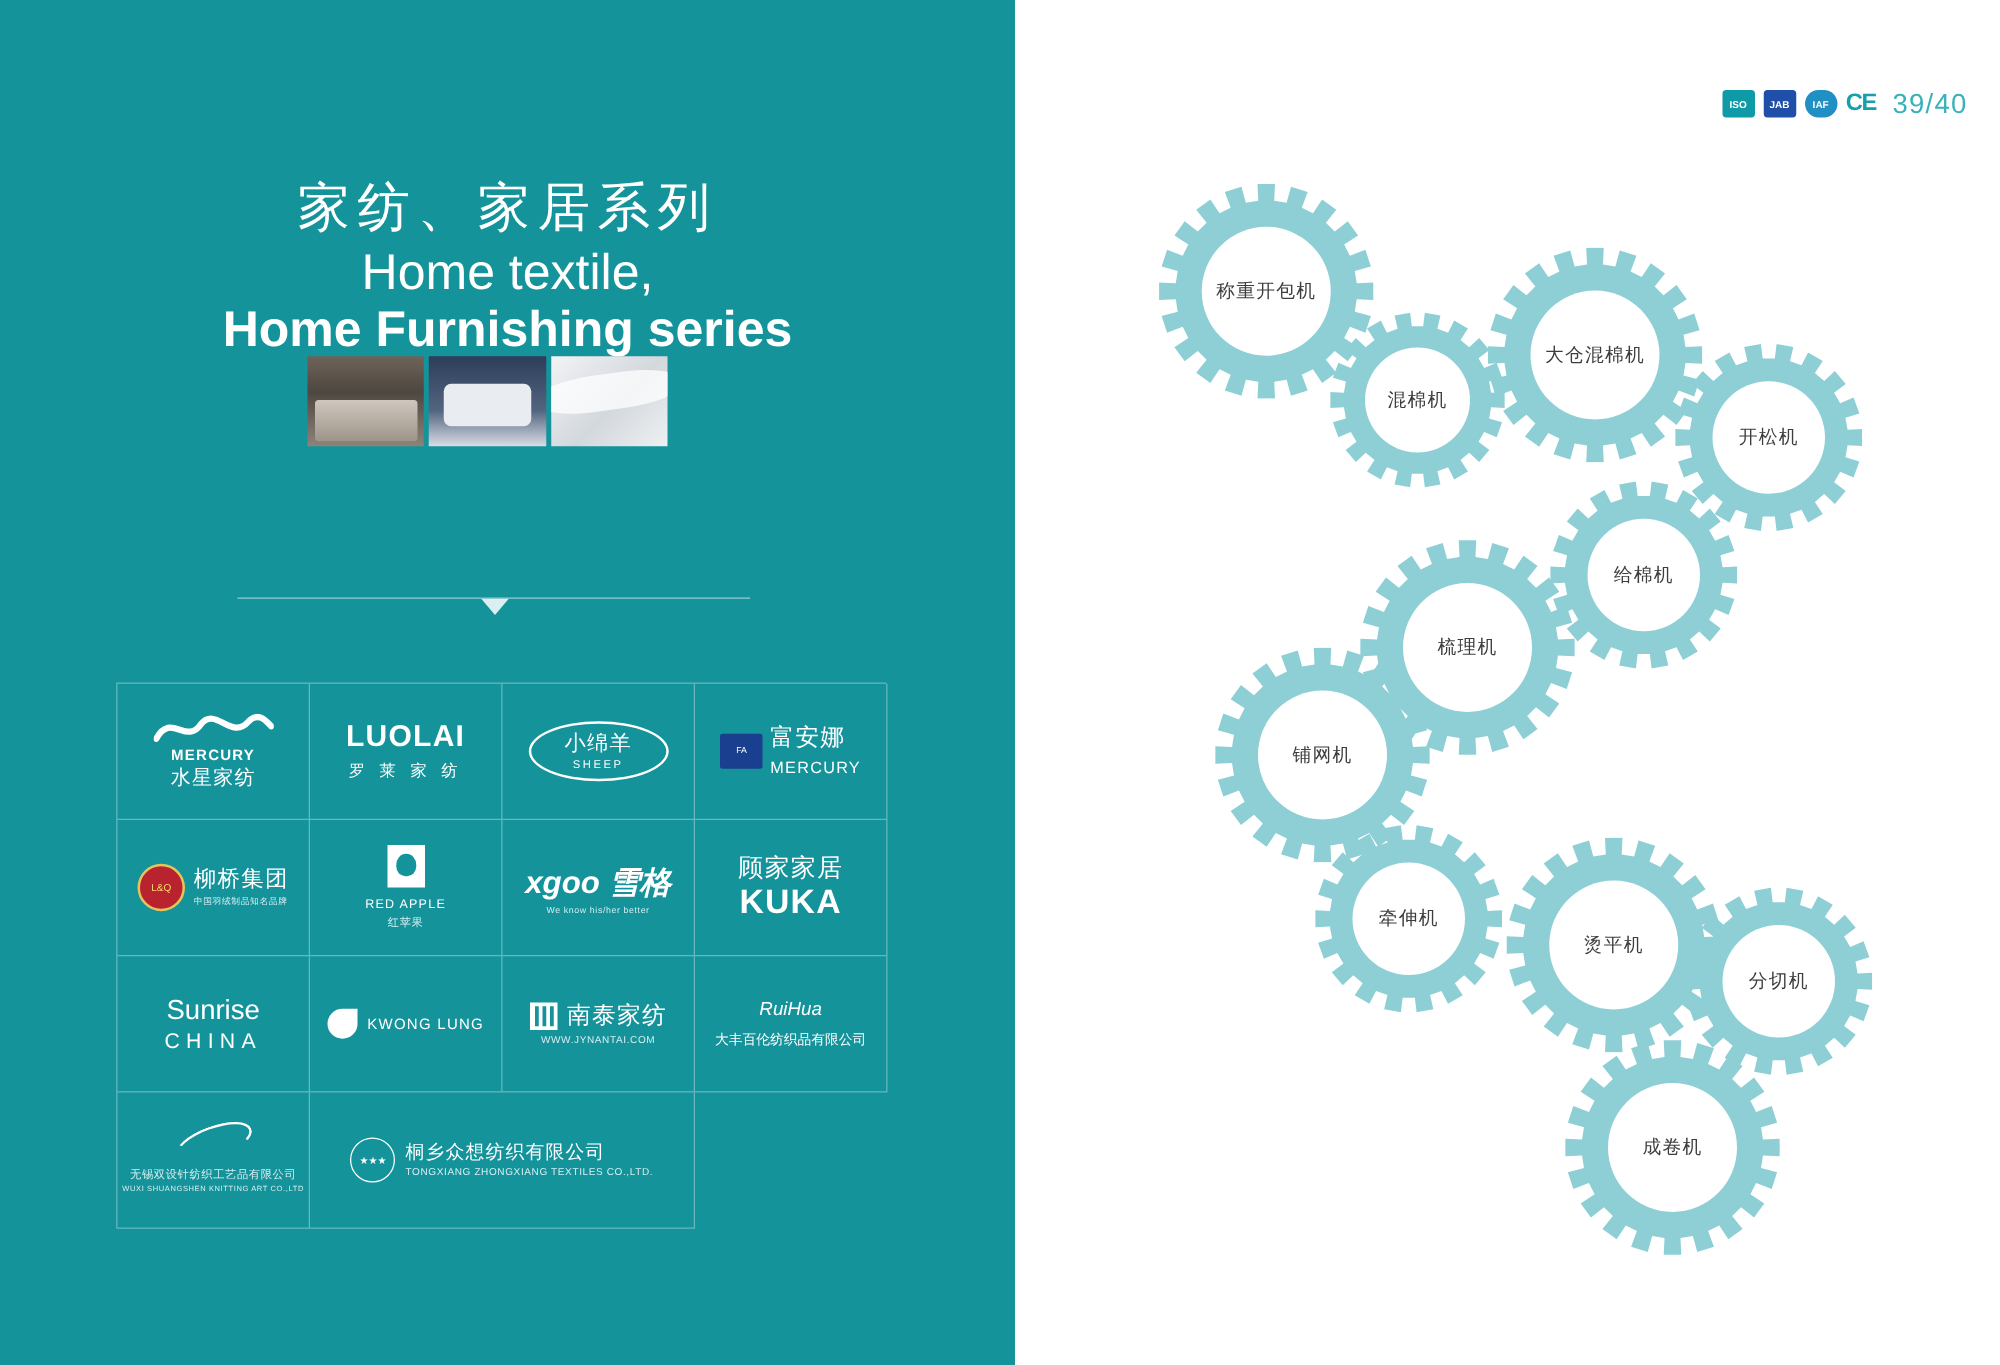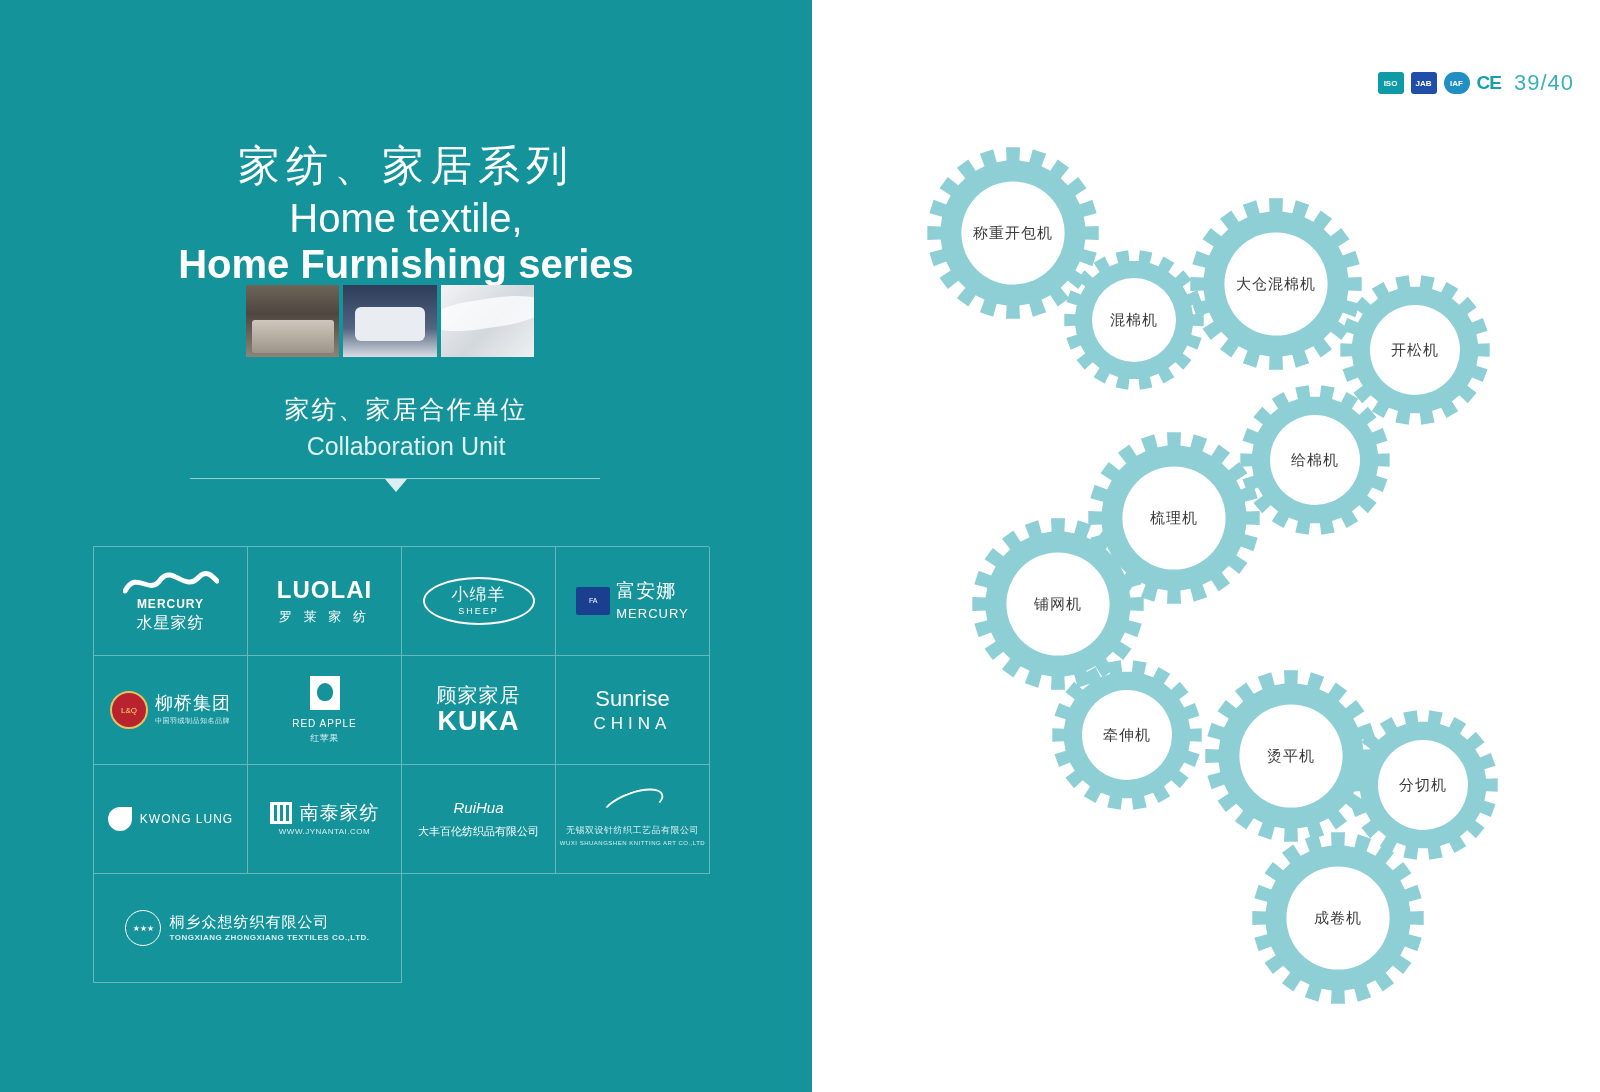--- a/index.html
+++ b/index.html
@@ -372,24 +372,20 @@
       <div class="title-en1">Home textile,</div>
       <div class="title-en2">Home Furnishing series</div>
     </div>
 
     <div class="photo-strip">
       <div class="photo bed"></div>
       <div class="photo pillow"></div>
       <div class="photo quilt"></div>
     </div>
 
-    <div class="collab-block">
-      <div class="collab-cn">家纺、家居合作单位</div>
-      <div class="collab-en">Collaboration Unit</div>
-    </div>
 
     <div class="divider-wrap">
       <div class="divider-line"></div>
       <div class="divider-tri"></div>
     </div>
 
     <div class="logo-grid">
 
       <div class="logo-cell">
         <div class="logo-inner">
@@ -439,20 +435,26 @@
       </div>
 
       <div class="logo-cell">
         <div class="logo-inner">
           <div class="apple-box"></div>
           <div class="lg-sub" style="font-size:10px;letter-spacing:1px;">RED APPLE</div>
           <div class="lg-tiny" style="font-size:9px;">红苹果</div>
         </div>
       </div>
 
+      <div class="logo-cell">
+        <div class="logo-inner">
+          <div class="l-xgoo">xgoo 雪格</div>
+          <div class="lg-tiny">We know his/her better</div>
+        </div>
+      </div>
 
       <div class="logo-cell">
         <div class="logo-inner">
           <div class="lg-main" style="font-size:20px;">顾家家居</div>
           <div class="l-kuka">KUKA</div>
         </div>
       </div>
 
       <div class="logo-cell">
         <div class="logo-inner">
@@ -491,21 +493,21 @@
           <div class="lg-tiny" style="font-size:9px;margin-top:6px;">无锡双设针纺织工艺品有限公司</div>
           <div class="lg-tiny" style="font-size:6px;">WUXI SHUANGSHEN KNITTING ART CO.,LTD</div>
         </div>
       </div>
 
       <div class="logo-cell wide2">
         <div class="row-flex">
           <div class="stars-badge">★★★</div>
           <div style="text-align:left;">
             <div class="lg-main" style="font-size:15px;">桐乡众想纺织有限公司</div>
-            <div class="lg-tiny" style="font-size:8px;margin-top:2px;font-weight:bold;">TONGXIANG ZHONGXIANG TEXTILES CO.,LTD.</div>
+            <div class="lg-tiny" style="font-size:8px;margin-top:2px;">TONGXIANG ZHONGXIANG TEXTILES CO.,LTD.</div>
           </div>
         </div>
       </div>
 
     </div>
   </div>
 
   <div class="right-panel">
 
     <div class="cert-bar">

